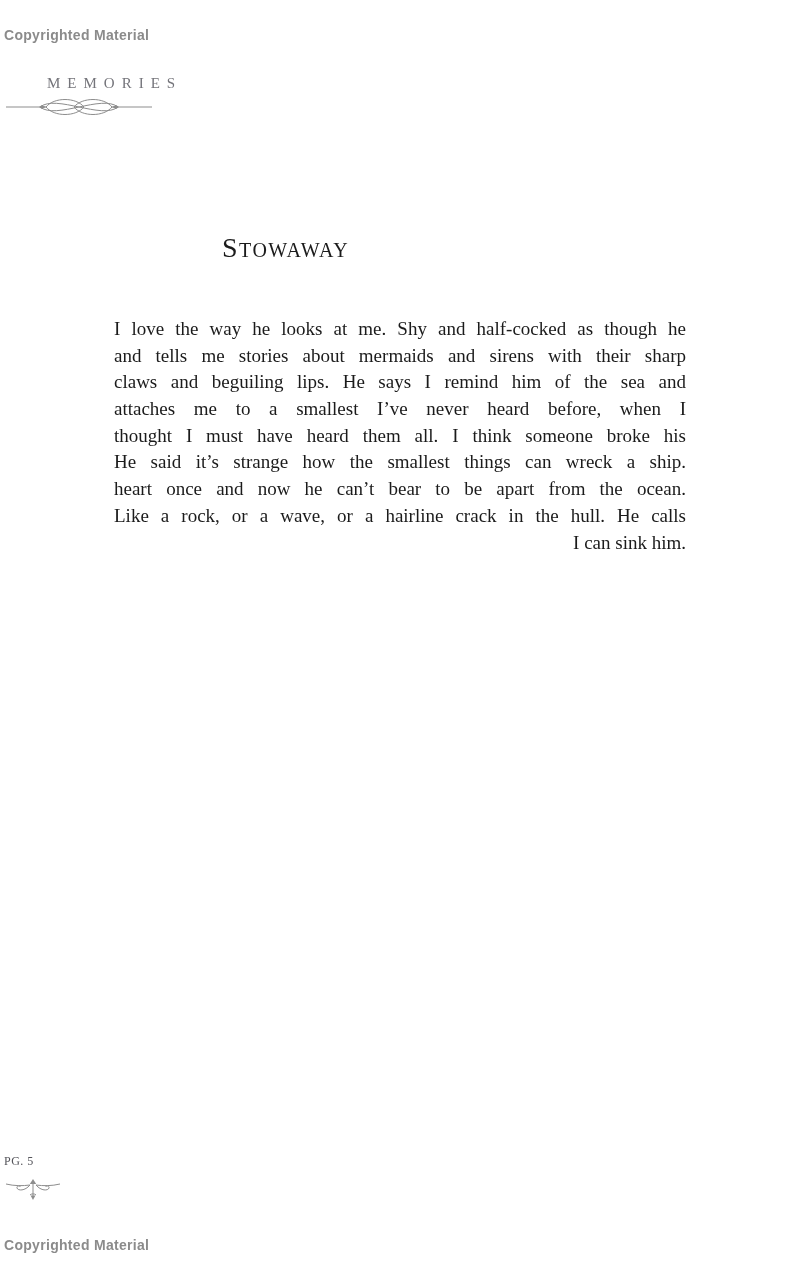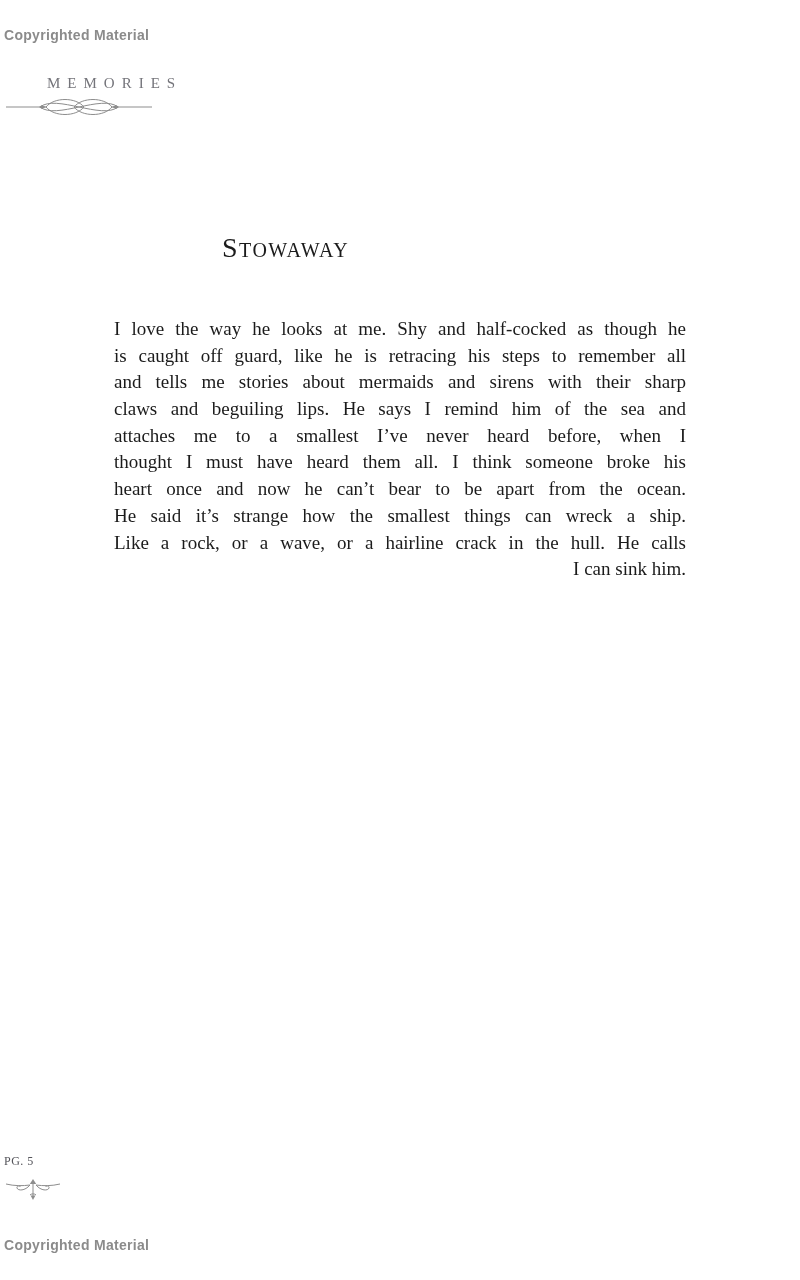--- a/index.html
+++ b/index.html
@@ -103,27 +103,26 @@
       </g>
       <path d="M42,14 l-4,-2 l-3,2 l3,2 Z" fill="#8d8d8d"></path>
       <path d="M108,14 l4,-2 l3,2 l-3,2 Z" fill="#8d8d8d"></path>
     </svg>
   </div>
 
   <div class="poem-title">Stowaway</div>
 
   <div class="poem-body">
     <div class="poem-line">I love the way he looks at me. Shy and half-cocked as though he</div>
-    <div class="poem-line">is caught off guard, like he is retracing his steps to remember all</div>
     <div class="poem-line">and tells me stories about mermaids and sirens with their sharp</div>
     <div class="poem-line">claws and beguiling lips. He says I remind him of the sea and</div>
     <div class="poem-line">attaches me to a smallest I’ve never heard before, when I</div>
     <div class="poem-line">thought I must have heard them all. I think someone broke his</div>
+    <div class="poem-line">He said it’s strange how the smallest things can wreck a ship.</div>
     <div class="poem-line">heart once and now he can’t bear to be apart from the ocean.</div>
-    <div class="poem-line">He said it’s strange how the smallest things can wreck a ship.</div>
     <div class="poem-line">Like a rock, or a wave, or a hairline crack in the hull. He calls</div>
     <div class="poem-line last">I can sink him.</div>
   </div>
 
   <div class="centered page-number">PG. 5</div>
 
   <div class="centered ornament-bottom">
     <svg width="58" height="24" viewBox="0 0 58 24" xmlns="http://www.w3.org/2000/svg">
       <g stroke="#8d8d8d" fill="none" stroke-width="1">
         <path d="M2,7 C10,9 19,9 26,8"></path>

